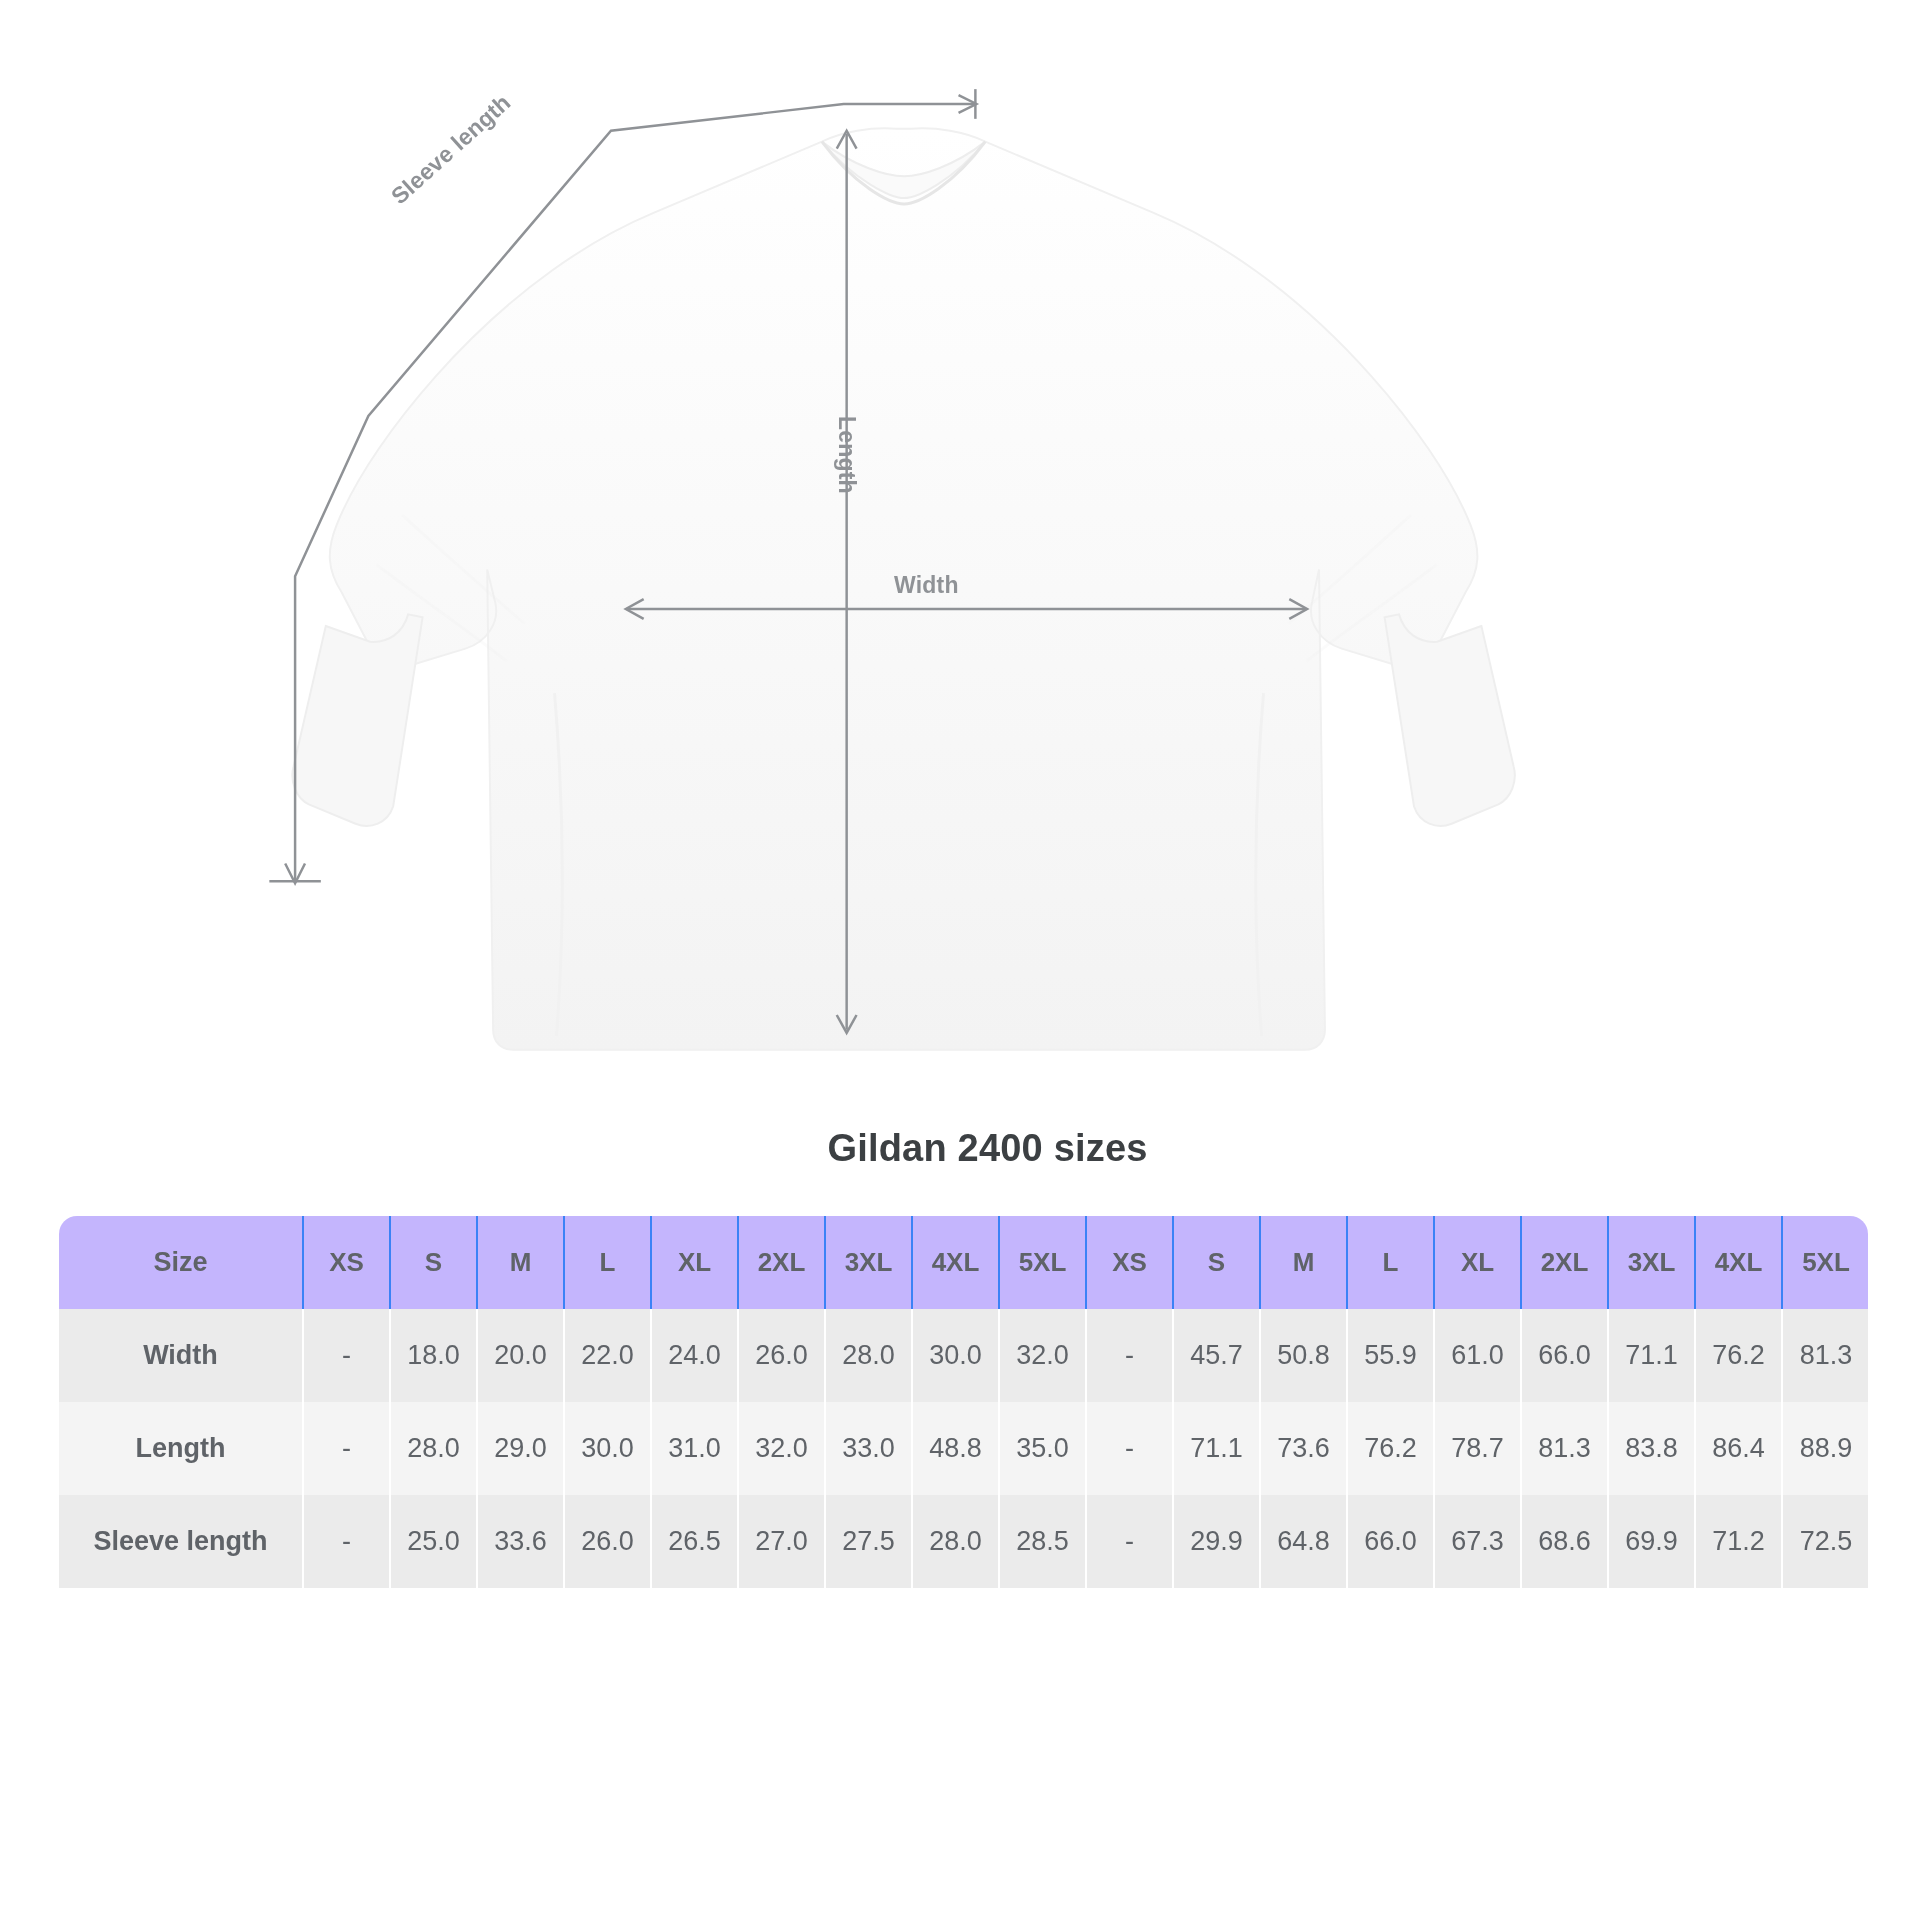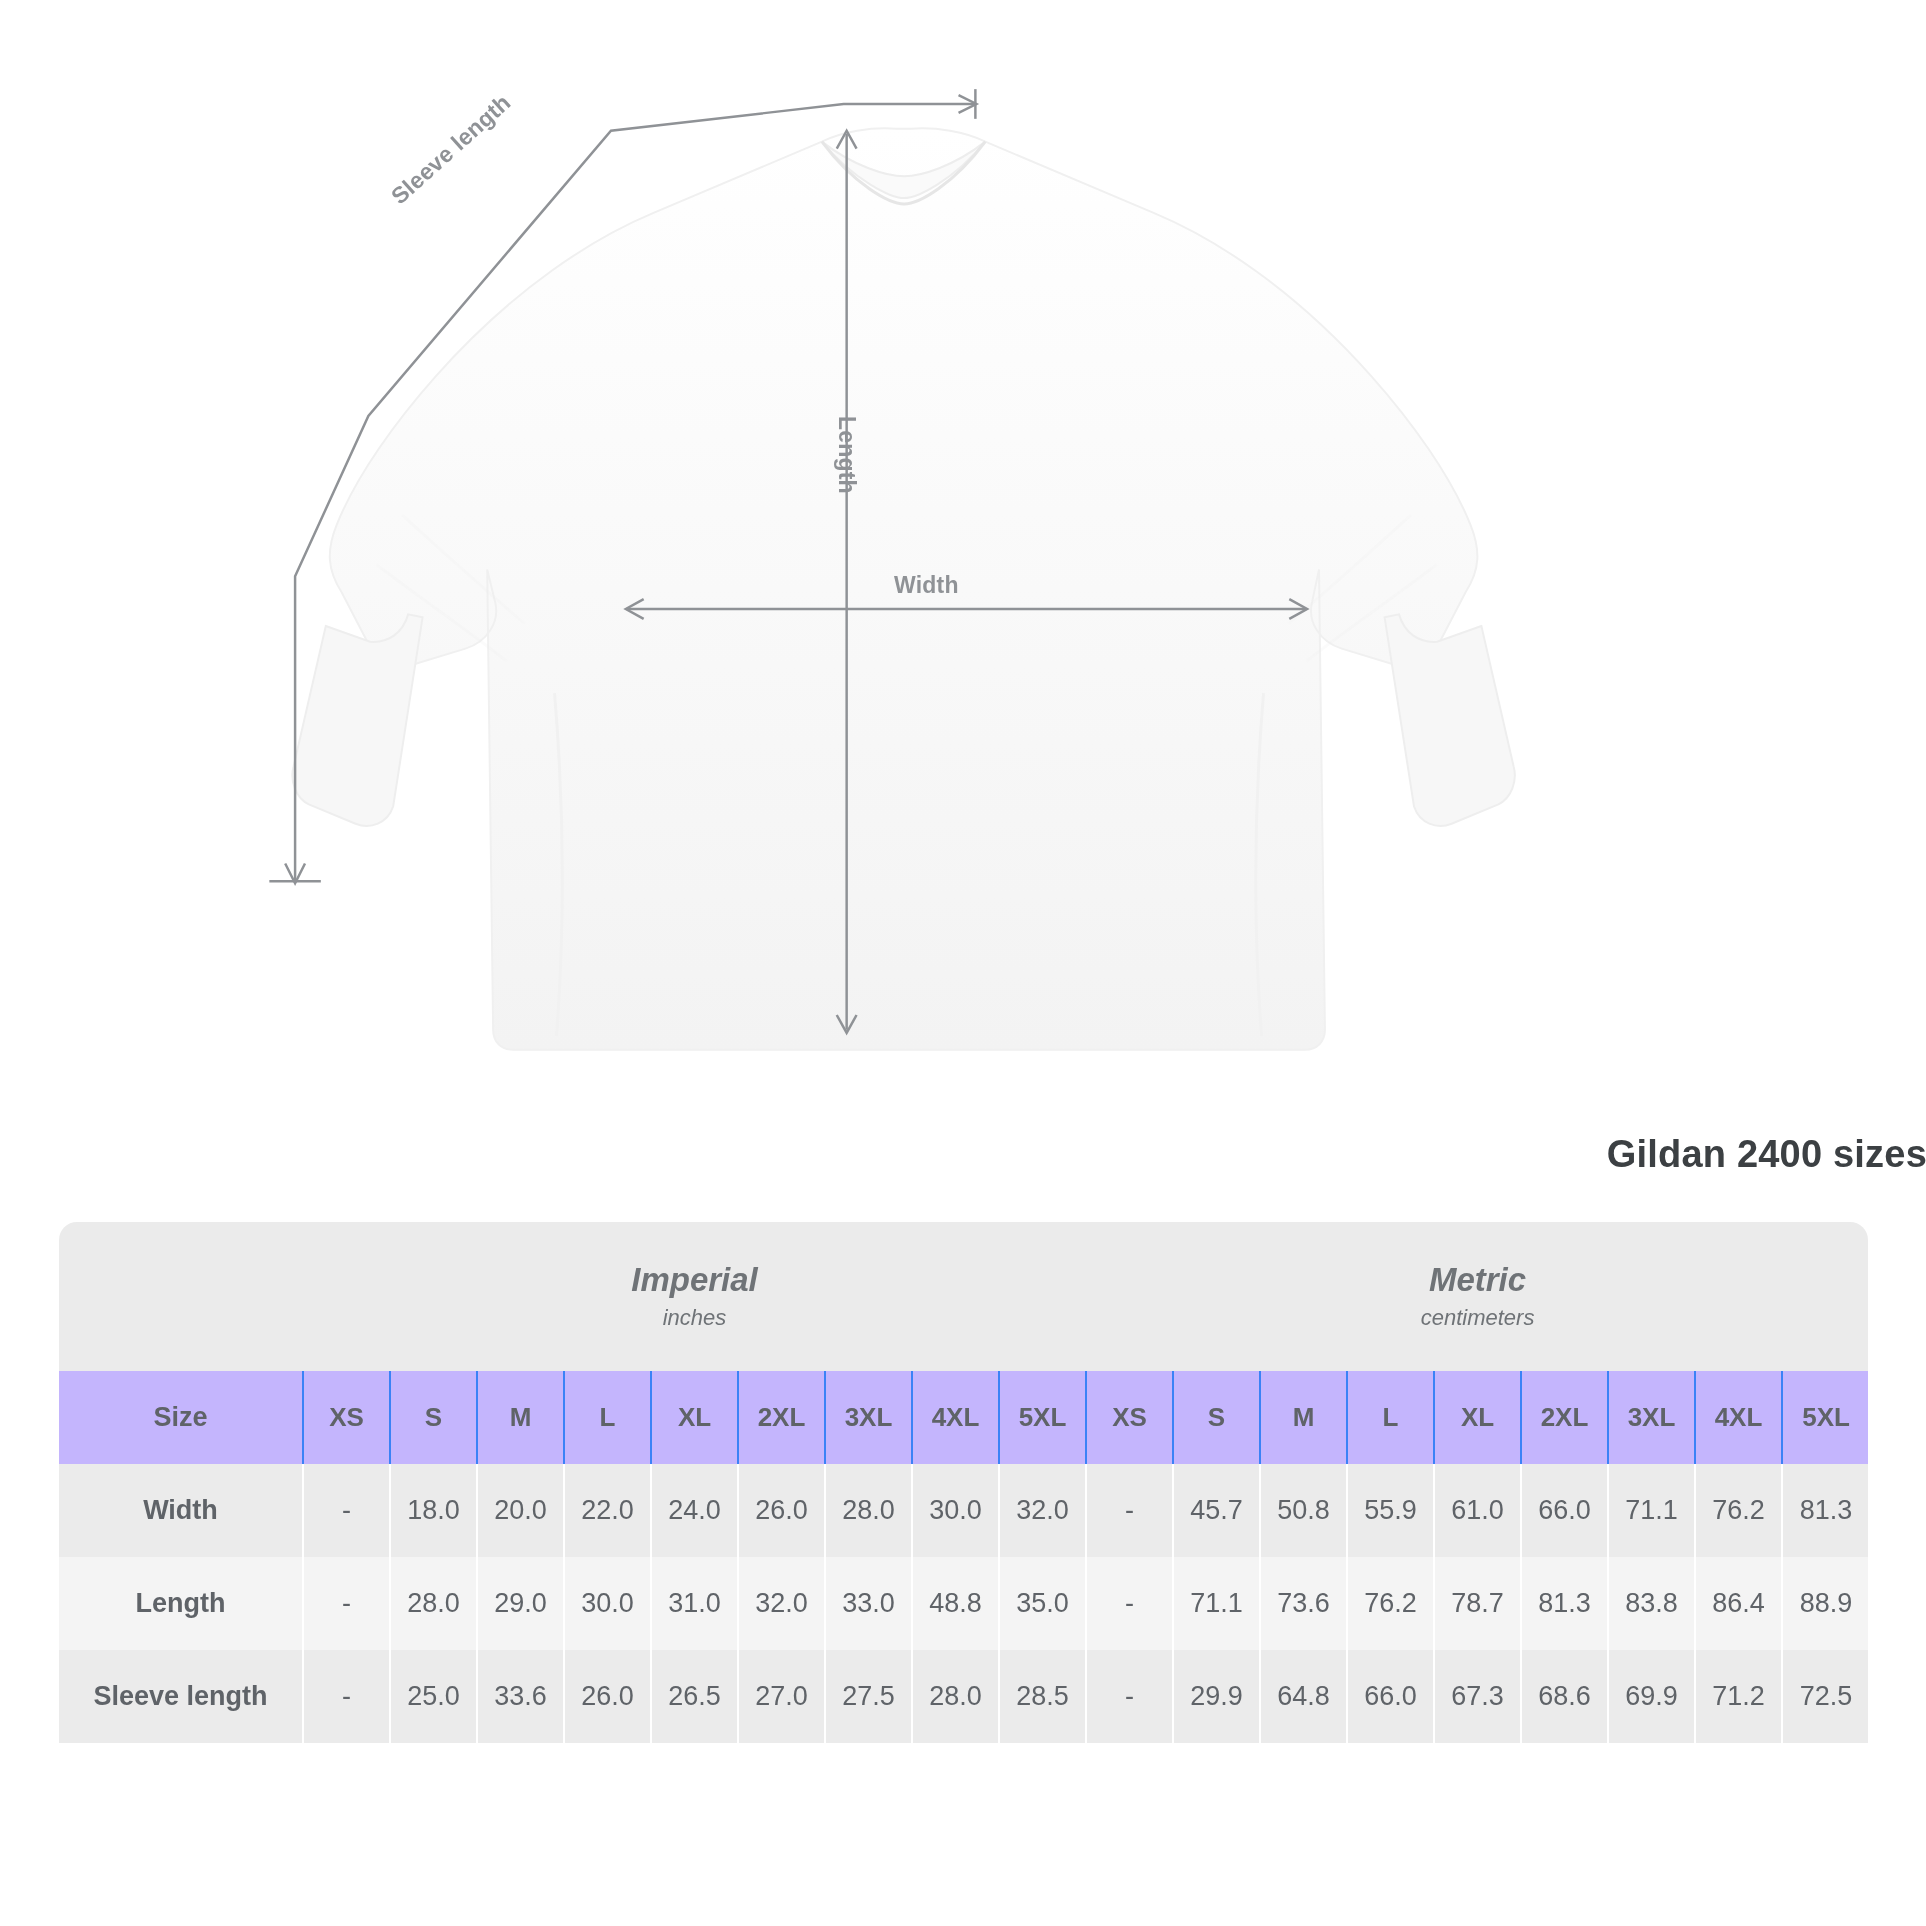--- a/index.html
+++ b/index.html
@@ -46,22 +46,22 @@
   }
   .dim-label.sleeve {
     left: 386px;
     top: 190px;
     transform: rotate(-42deg);
     transform-origin: left top;
   }
 
   
   .title-block {
-    text-align: right;
-    margin-top: 14px;
+    text-align: center;
+    margin-top: 8px;
     padding-left: 48px;
   }
   .chart-title {
     font-size: 38px;
     font-weight: bold;
     color: #3c4043;
     letter-spacing: 0.2px;
   }
   .chart-note {
     font-size: 22px;
@@ -234,31 +234,20 @@
 </div>
 
 <div class="table-wrap">
   <table class="size-table">
     <colgroup>
       <col style="width:244px">
       <col span="9" style="width:87px">
       <col span="9" style="width:87px">
     </colgroup>
     <tbody>
-      <tr class="unit-row">
-        <td></td>
-        <td colspan="9">
-          <div class="unit-name">Imperial</div>
-          <div class="unit-sub">inches</div>
-        </td>
-        <td colspan="9">
-          <div class="unit-name">Metric</div>
-          <div class="unit-sub">centimeters</div>
-        </td>
-      </tr>
 
       <tr class="size-row">
         <td class="rowhead">Size</td>
         <td class="cell">XS</td>
         <td class="cell">S</td>
         <td class="cell">M</td>
         <td class="cell">L</td>
         <td class="cell">XL</td>
         <td class="cell">2XL</td>
         <td class="cell">3XL</td>

